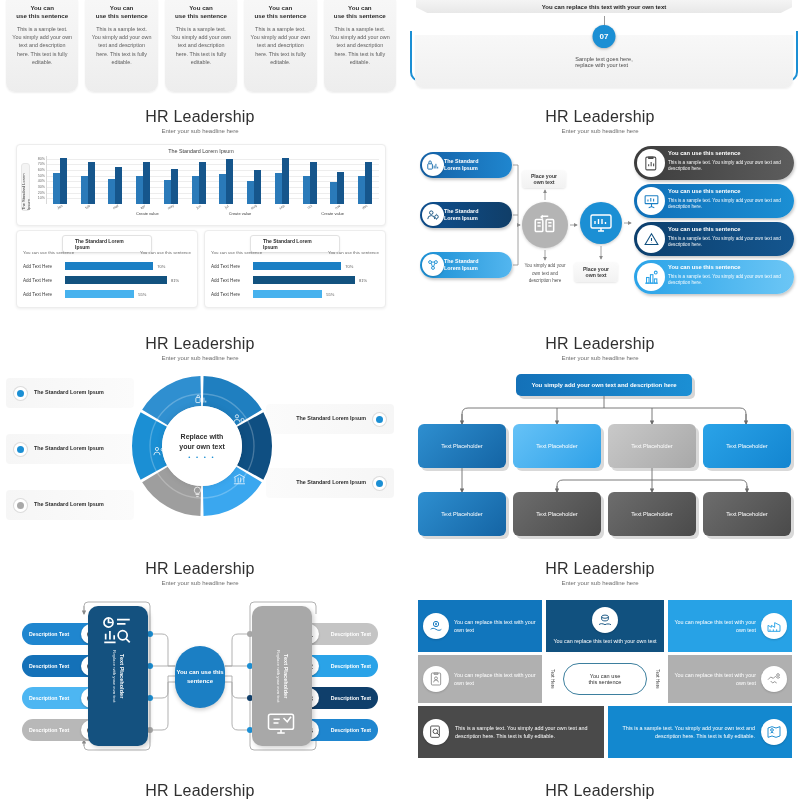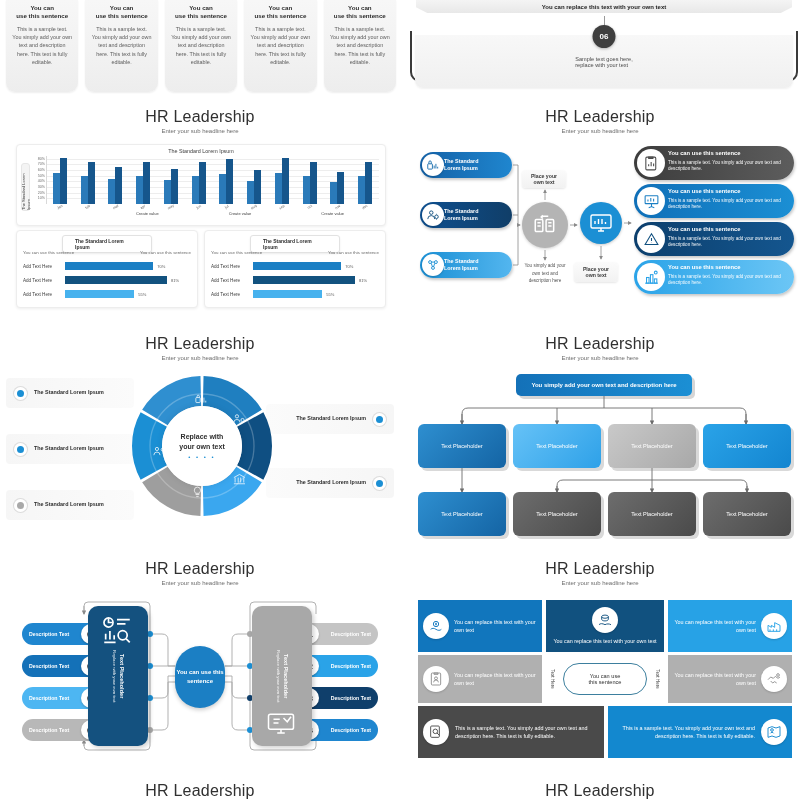--- a/index.html
+++ b/index.html
@@ -325,24 +325,24 @@
     </div>
   </div>
 
   <div class="ribbon-wrap">
     <div class="ribbon">
       <span>You can replace this text with your own text</span>
     </div>
   </div>
 
   <div class="steps">
-    <div class="step dark">
+    <div class="step">
       <div class="stick"></div>
       <div class="frame"></div>
-      <div class="num">06</div>
+      <div class="num">07</div>
       <div class="inner">
         <span>Sample text goes here,<br>replace with your text</span>
       </div>
     </div>
   </div>
 
   <div class="blk h2a">
     <div class="sec-title">HR Leadership</div>
     <div class="sec-sub">Enter your sub headline here</div>
   </div>

